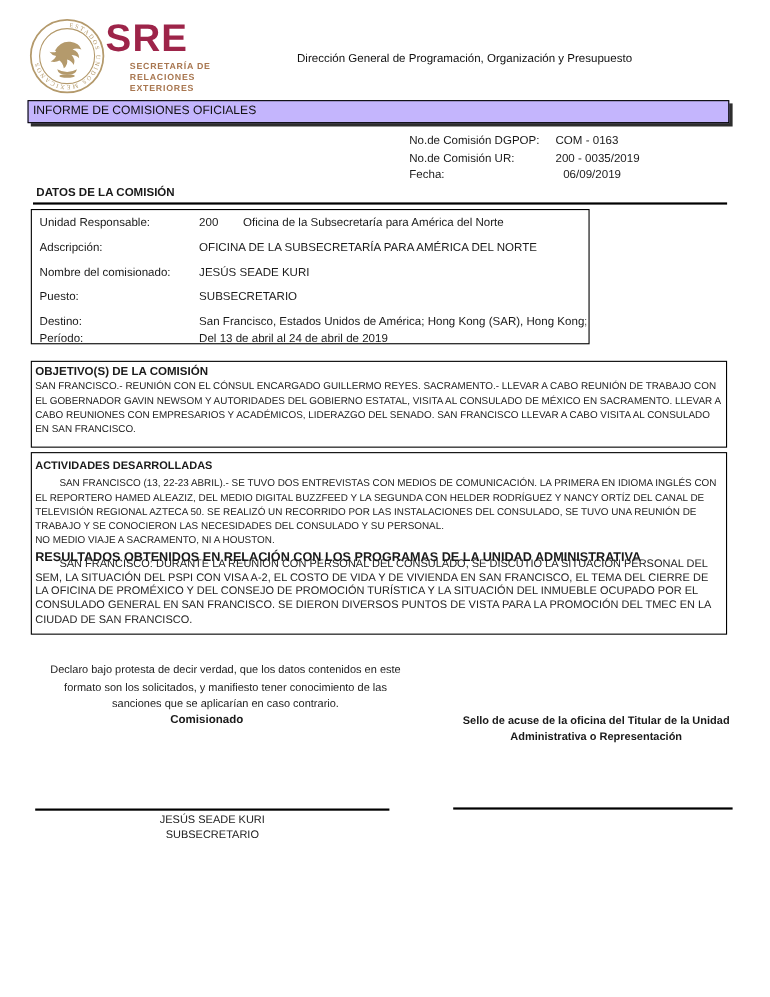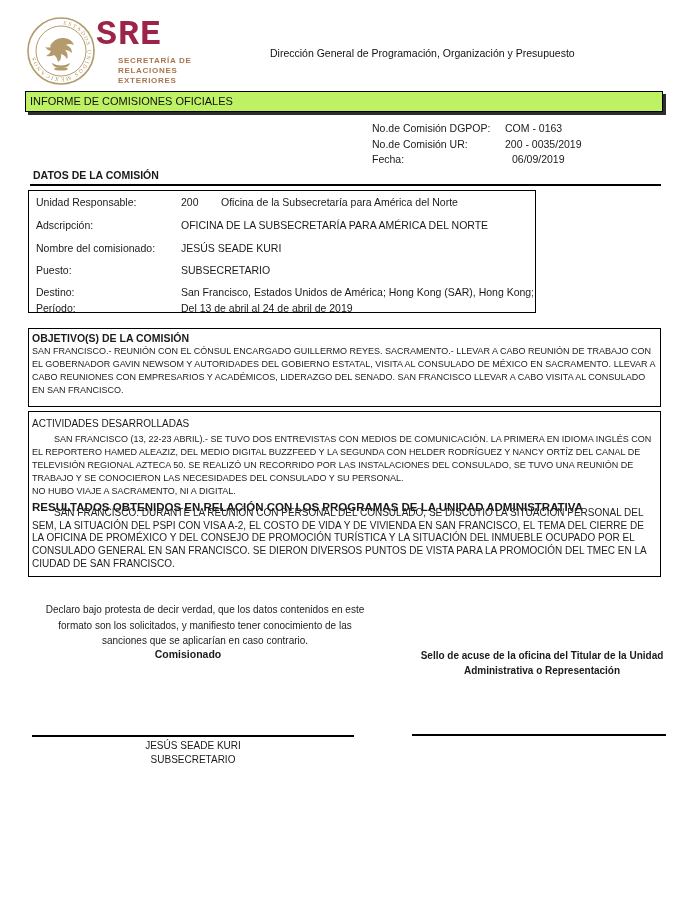--- a/index.html
+++ b/index.html
@@ -6,31 +6,31 @@
   html,body { background:#ffffff; }
   .page {
     position:relative; width:700px; height:906px; background:#fff;
     font-family:"Liberation Sans", sans-serif; color:#1a1a1a; overflow:hidden;
   }
   .abs { position:absolute; }
 
   
   .seal { left:26px; top:16px; width:70px; height:70px; }
   .sre-acronym {
-    left:96px; top:18px; font-family:Liberation Mono, monospace;
+    left:96px; top:18px; font-family:Liberation Sans, sans-serif;
     font-weight:bold; font-size:35px; letter-spacing:1px; color:#9d2449; line-height:34px;
   }
   .sre-sub { left:98px; top:56px; font-size:8px; font-weight:bold; letter-spacing:0.7px;
     color:#a8764f; line-height:10px;margin-left:20px; }
   .dir-general { left:270px; top:47px; font-size:10.5px; color:#111; }
 
   
   .title-bar {
     left:25px; top:91px; width:638px; height:21px;
-    border:1px solid #000; background:#bef264;
+    border:1px solid #000; background:#c4b5fd;
     box-shadow:3px 3px 0 0 #2e2e2e;
     font-size:11px; line-height:19px; padding-left:4px; color:#111;
   }
 
   
   .meta { left:372px; top:121px; width:300px; font-size:10.5px; }
   .meta-row { display:flex; height:15.5px; line-height:15.5px;align-items:center; }
   .meta-label { width:133px; }
   .meta-value { }
   .meta-row:nth-child(3) .meta-value { padding-left:7px; }
@@ -47,21 +47,21 @@
   .r4 { top:73px; } .r5 { top:95px; } .r6 { top:111px; }
 
   
   .objetivo-box { left:28px; top:328px; width:633px; height:79px; border:1px solid #000; }
   .box-heading { position:absolute; left:3px; top:3px; font-size:10.5px; font-weight:bold; }
   .objetivo-body { position:absolute; left:3px; right:4px; top:16px;
     font-size:9px; line-height:13px; color:#222; }
 
   
   .activ-box { left:28px; top:411px; width:633px; height:166px; border:1px solid #000; }
-  .activ-heading { position:absolute; left:3px; top:6px; font-size:10px; font-weight:normal;text-align:right; }
+  .activ-heading { position:absolute; left:3px; top:6px; font-size:10px; font-weight:bold;text-align:right; }
   .activ-p1 { position:absolute; left:3px; right:4px; top:21px;
     font-size:9px; line-height:13px; text-indent:22px; color:#222; }
   .activ-p2 { position:absolute; left:3px; right:4px; top:73px;
     font-size:9px; line-height:13px; color:#222; }
   .result-heading { position:absolute; left:3px; top:89px; font-size:11.5px; font-weight:bold; }
   .result-body { position:absolute; left:3px; right:4px; top:95px;
     font-size:10px; line-height:12.7px; text-indent:22px; color:#222; }
 
   
   .declaration { left:44px; top:602px; width:322px; text-align:center;
@@ -146,21 +146,21 @@
   </div>
 
   <div class="abs objetivo-box">
     <div class="box-heading">OBJETIVO(S) DE LA COMISIÓN</div>
     <div class="objetivo-body">SAN FRANCISCO.- REUNIÓN CON EL CÓNSUL ENCARGADO GUILLERMO REYES. SACRAMENTO.- LLEVAR A CABO REUNIÓN DE TRABAJO CON EL GOBERNADOR GAVIN NEWSOM Y AUTORIDADES DEL GOBIERNO ESTATAL, VISITA AL CONSULADO DE MÉXICO EN SACRAMENTO. LLEVAR A CABO REUNIONES CON EMPRESARIOS Y ACADÉMICOS, LIDERAZGO DEL SENADO. SAN FRANCISCO LLEVAR A CABO VISITA AL CONSULADO EN SAN FRANCISCO.</div>
   </div>
 
   <div class="abs activ-box">
     <div class="activ-heading">ACTIVIDADES DESARROLLADAS</div>
     <div class="activ-p1">SAN FRANCISCO (13, 22-23 ABRIL).- SE TUVO DOS ENTREVISTAS CON MEDIOS DE COMUNICACIÓN. LA PRIMERA EN IDIOMA INGLÉS CON EL REPORTERO HAMED ALEAZIZ, DEL MEDIO DIGITAL BUZZFEED Y LA SEGUNDA CON HELDER RODRÍGUEZ Y NANCY ORTÍZ DEL CANAL DE TELEVISIÓN REGIONAL AZTECA 50. SE REALIZÓ UN RECORRIDO POR LAS INSTALACIONES DEL CONSULADO, SE TUVO UNA REUNIÓN DE TRABAJO Y SE CONOCIERON LAS NECESIDADES DEL CONSULADO Y SU PERSONAL.</div>
-    <div class="activ-p2">NO HUBO VIAJE A SACRAMENTO, NI A DIGITAL.</div>
+    <div class="activ-p2">NO MEDIO VIAJE A SACRAMENTO, NI A HOUSTON.</div>
     <div class="result-heading">RESULTADOS OBTENIDOS EN RELACIÓN CON LOS PROGRAMAS DE LA UNIDAD ADMINISTRATIVA</div>
     <div class="result-body">SAN FRANCISCO: DURANTE LA REUNIÓN CON PERSONAL DEL CONSULADO, SE DISCUTIÓ LA SITUACIÓN PERSONAL DEL SEM, LA SITUACIÓN DEL PSPI CON VISA A-2, EL COSTO DE VIDA Y DE VIVIENDA EN SAN FRANCISCO, EL TEMA DEL CIERRE DE LA OFICINA DE PROMÉXICO Y DEL CONSEJO DE PROMOCIÓN TURÍSTICA Y LA SITUACIÓN DEL INMUEBLE OCUPADO POR EL CONSULADO GENERAL EN SAN FRANCISCO. SE DIERON DIVERSOS PUNTOS DE VISTA PARA LA PROMOCIÓN DEL TMEC EN LA CIUDAD DE SAN FRANCISCO.</div>
   </div>
 
   <div class="abs declaration">Declaro bajo protesta de decir verdad, que los datos contenidos en este formato son los solicitados, y manifiesto tener conocimiento de las sanciones que se aplicarían en caso contrario.</div>
   <div class="abs comisionado">Comisionado</div>
   <div class="abs sello">Sello de acuse de la oficina del Titular de la Unidad Administrativa o Representación</div>
 
   <div class="abs sig-line-left"></div>
   <div class="abs sig-line-right"></div>

